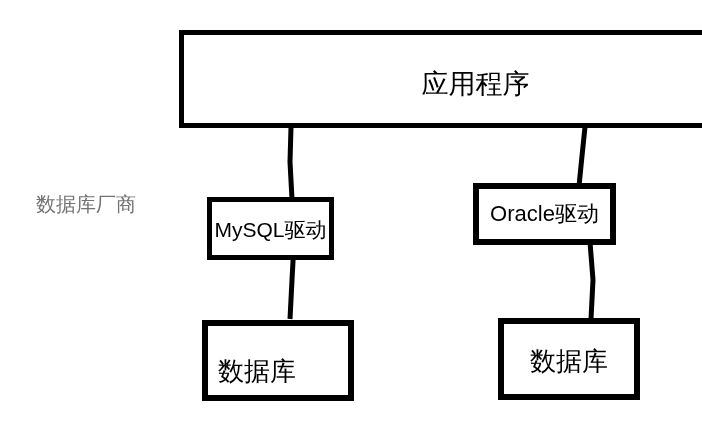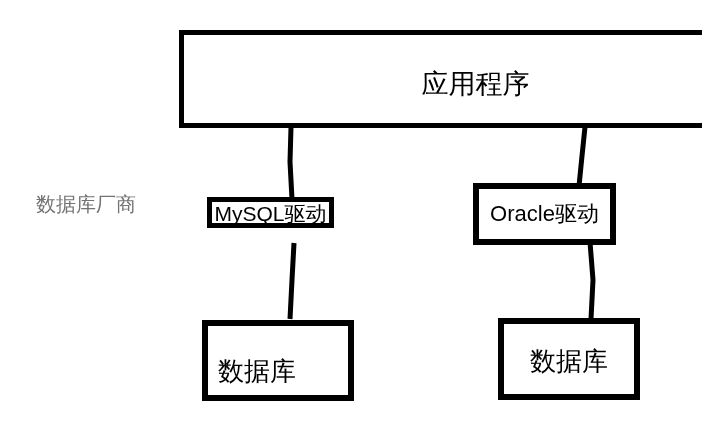--- a/index.html
+++ b/index.html
@@ -34,21 +34,21 @@
   .box-application {
     left: 179px; top: 30px;
     width: 545px; height: 98px;
     border-width: 5px;
     font-size: 27px;
     padding-left: 48px;
     padding-top: 10px;
   }
   .box-mysql-driver {
     left: 207px; top: 197px;
-    width: 127px; height: 31px;
+    width: 127px; height: 63px;
     border-width: 5px;
     font-size: 21px;
     padding-top: 2px;
   }
   .box-oracle-driver {
     left: 473px; top: 183px;
     width: 143px; height: 62px;
     border-width: 6px;
     font-size: 22px;
   }

